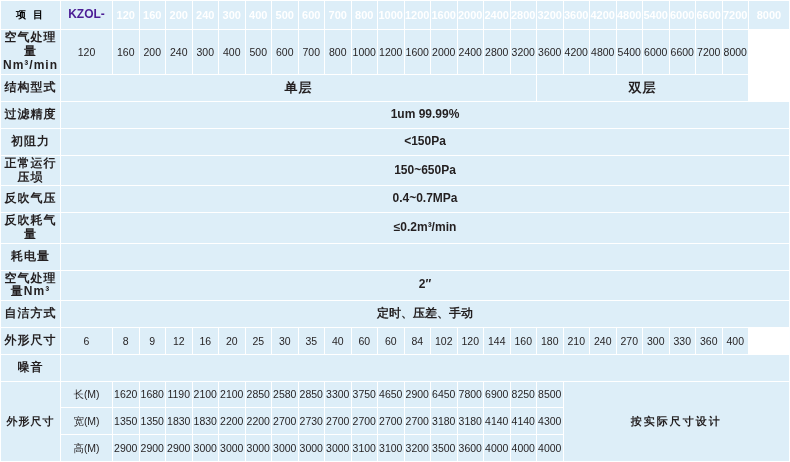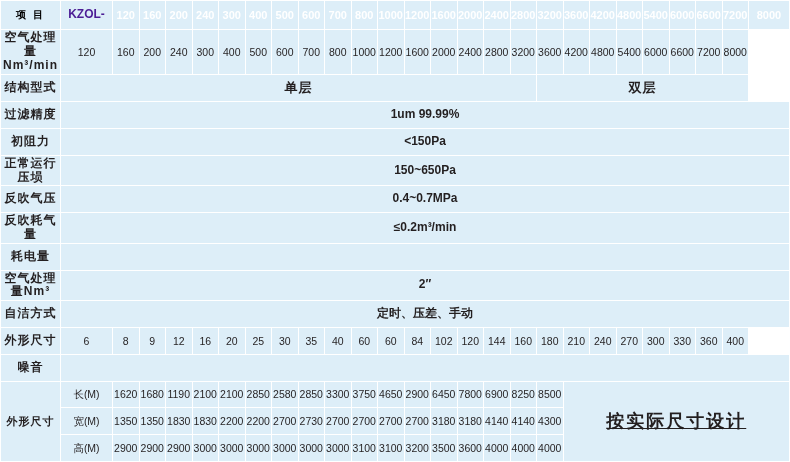--- a/index.html
+++ b/index.html
@@ -84,24 +84,23 @@
     letter-spacing: 1px;
     margin-left: 33px;
   }
   .dim-sub {
     background: #8fcdf0;
     font-weight: normal;
     font-size: 10.5px;
   }
   .actual {
     background: #ddeef8;
-    font-size: 18px;
+    font-size: 11px;
     font-weight: bold;
     letter-spacing: 2px;
-    text-decoration: underline;
   }
 </style>
 </head>
 <body>
 
 <table id="spec-table">
   <colgroup>
     <col style="width:60px">
     <col style="width:52px">
     <col style="width:26.5px">

